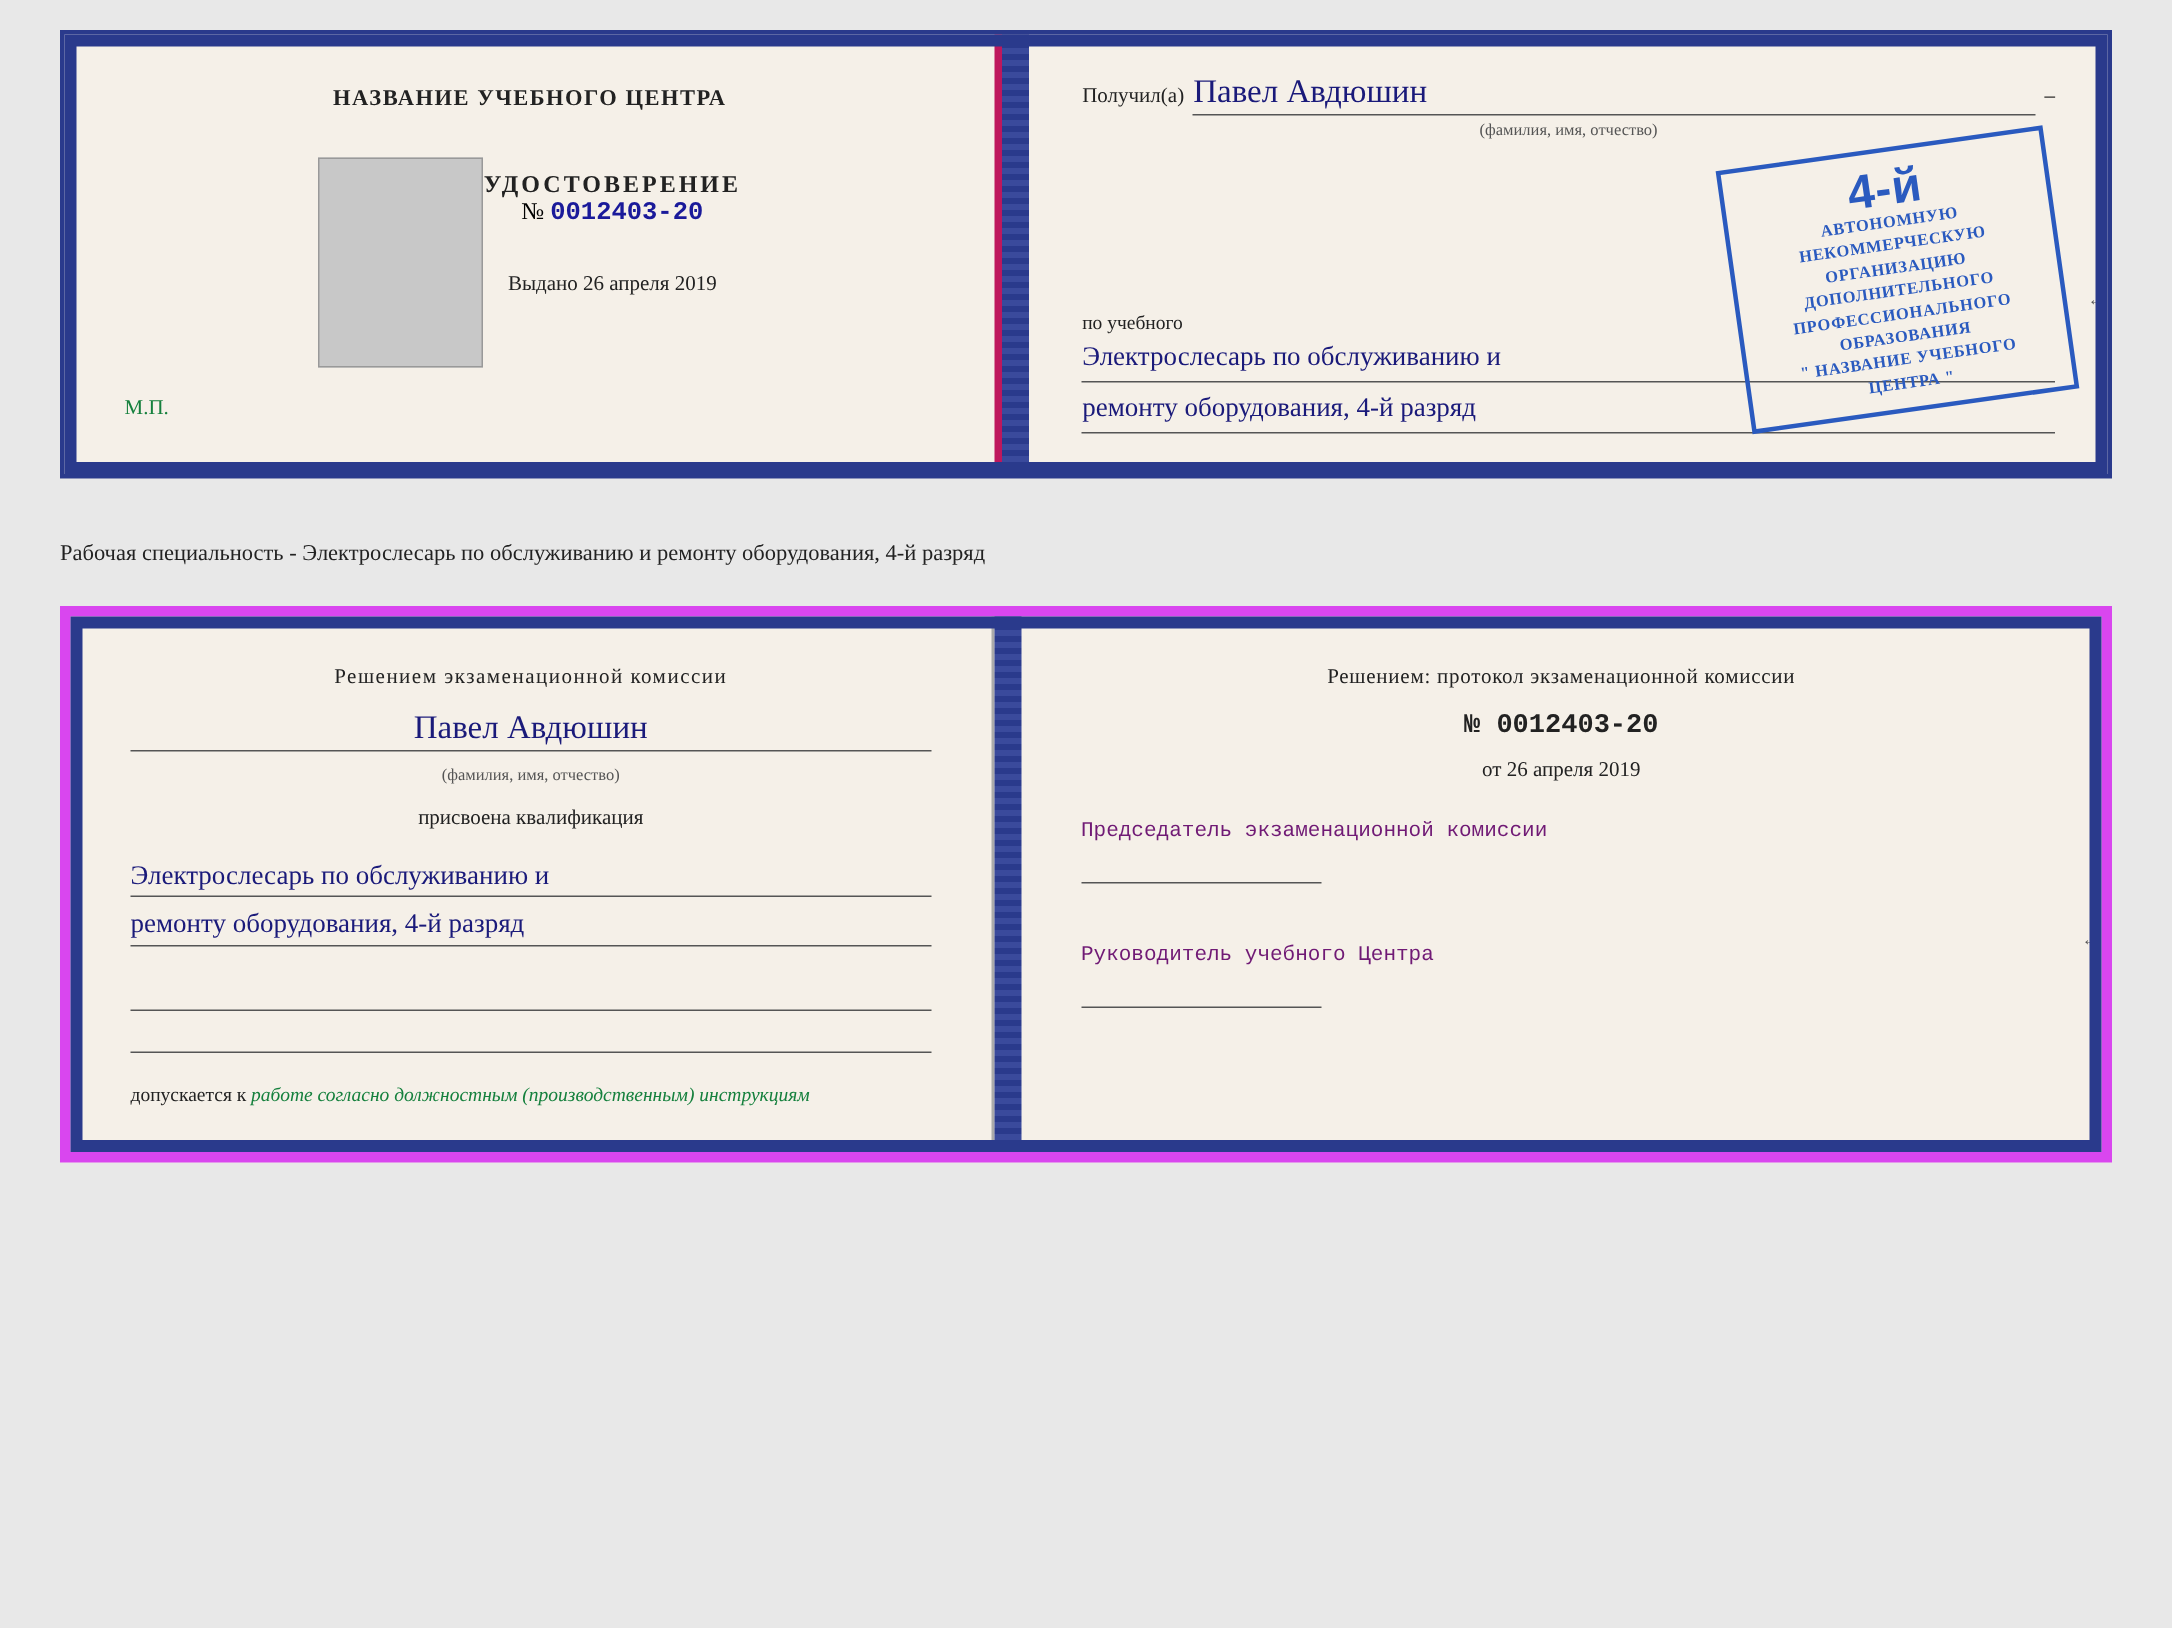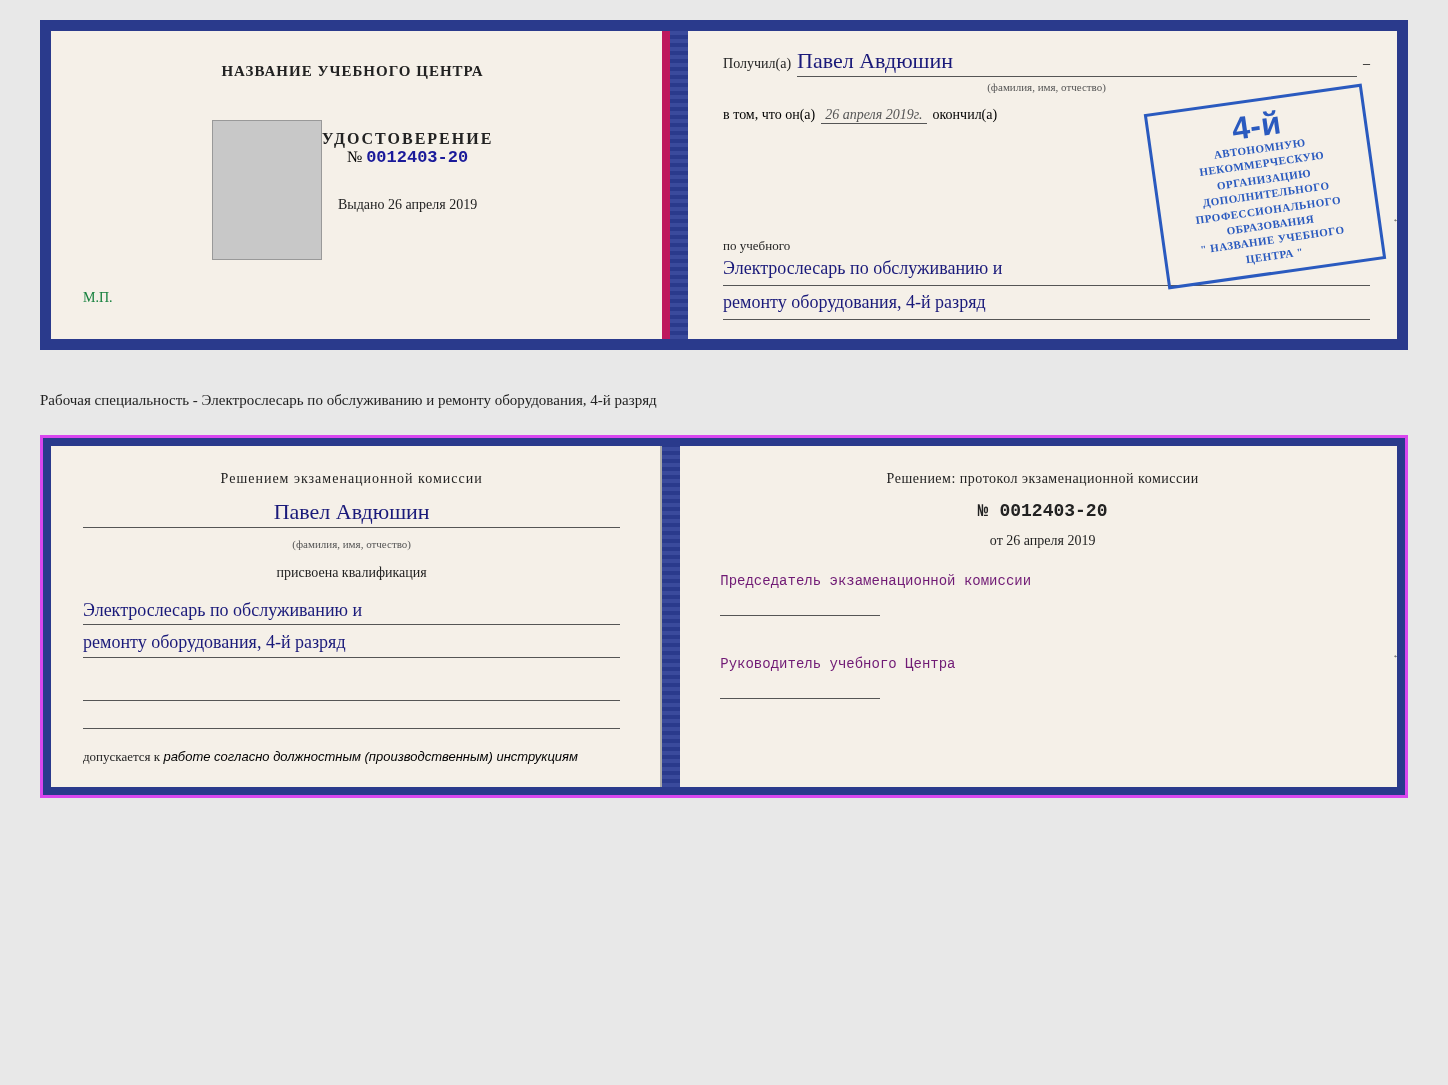--- a/index.html
+++ b/index.html
@@ -54,21 +54,21 @@
     }
 
     
     .left-page {
       flex: 1;
       padding: 30px 40px;
       display: flex;
       flex-direction: column;
       align-items: center;
       justify-content: space-around;
-      border-right: 8px solid #be185d;
+      border-right: 5px solid #be185d;
       position: relative;
     }
 
     .left-page-title {
       text-align: center;
       font-size: 15px;
       font-weight: bold;
       letter-spacing: 1px;
       color: #222;
       text-transform: uppercase;
@@ -256,21 +256,21 @@
       color: #222;
       padding: 4px 0;
       line-height: 1.4;
       margin-top: 16px;
     }
 
     
     .bottom-document {
       display: flex;
       width: 100%;
-      border: 3px solid #d946ef;
+      border: 7px solid #d946ef;
       background: #f5f0e8;
       position: relative;
     }
 
     .bottom-document::before {
       content: '';
       position: absolute;
       top: 0; left: 0; right: 0; bottom: 0;
       border: 8px solid #2a3a8c;
       pointer-events: none;
@@ -336,24 +336,24 @@
       height: 20px;
     }
 
     .dopuskaetsya {
       font-size: 13px;
       color: #222;
       margin-top: 10px;
     }
 
     .handwritten-italic {
-      font-family: Liberation Sans, sans-serif;
+      font-family: Liberation Serif, serif;
       font-style: italic;
       font-size: 13px;
-      color: #000000;
+      color: #15803d;
     }
 
     
     .bottom-right-page {
       flex: 1.2;
       padding: 30px 40px;
       display: flex;
       flex-direction: column;
       gap: 12px;
       position: relative;
@@ -437,25 +437,20 @@
 
     <div class="right-page">
 
       <div class="poluchil-row">
         <span class="poluchil-label">Получил(а)</span>
         <span class="handwritten-name">Павел Авдюшин</span>
         <span>–</span>
       </div>
       <span class="small-hint" style="margin-top:-10px;">(фамилия, имя, отчество)</span>
 
-      <div class="vtom-row">
-        <span>в том, что он(а)</span>
-        <span class="handwritten-date">26 апреля 2019г.</span>
-        <span>окончил(а)</span>
-      </div>
 
       <div class="stamp-overlay">
         <div class="stamp-big-text">4-й</div>
         <div>АВТОНОМНУЮ НЕКОММЕРЧЕСКУЮ ОРГАНИЗАЦИЮ</div>
         <div>ДОПОЛНИТЕЛЬНОГО ПРОФЕССИОНАЛЬНОГО ОБРАЗОВАНИЯ</div>
         <div>" НАЗВАНИЕ УЧЕБНОГО ЦЕНТРА "</div>
       </div>
 
       <div style="margin-top: 100px;">
         <div class="po-professii">по учебного</div>

